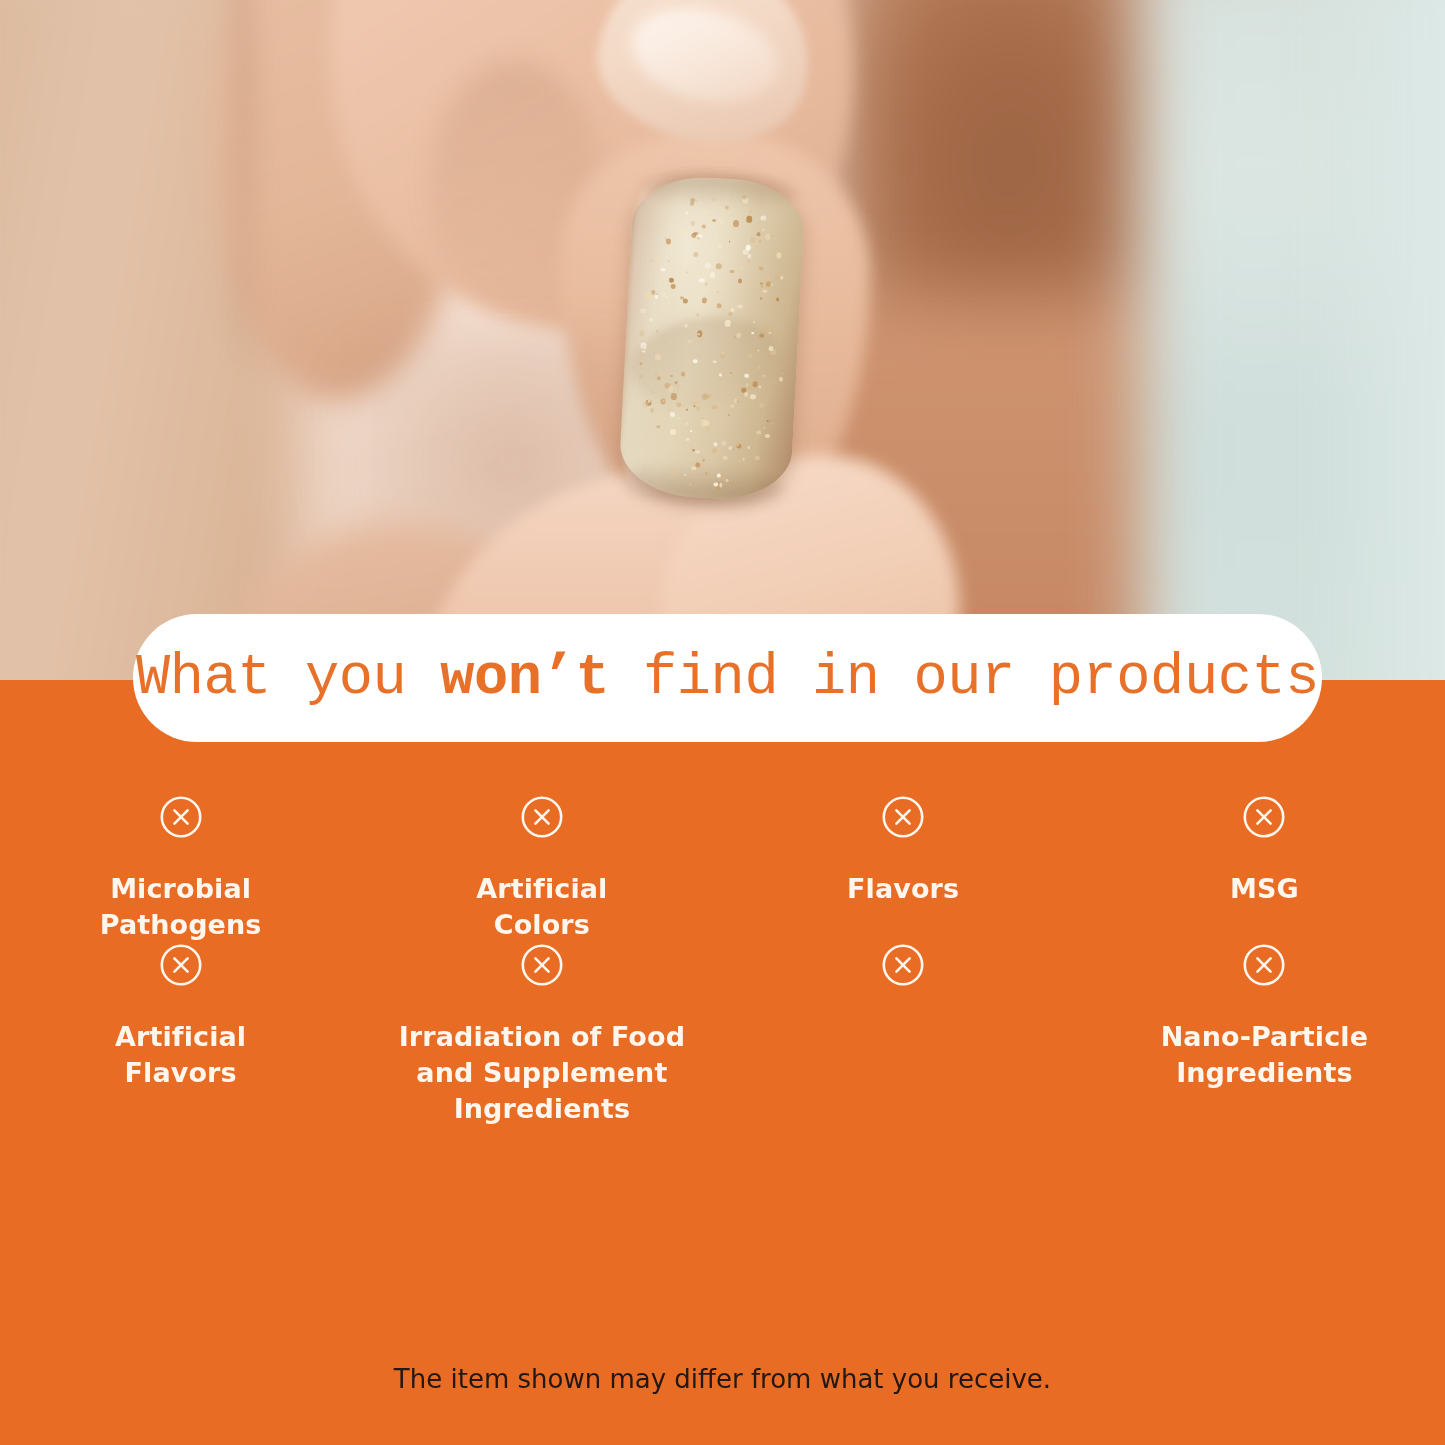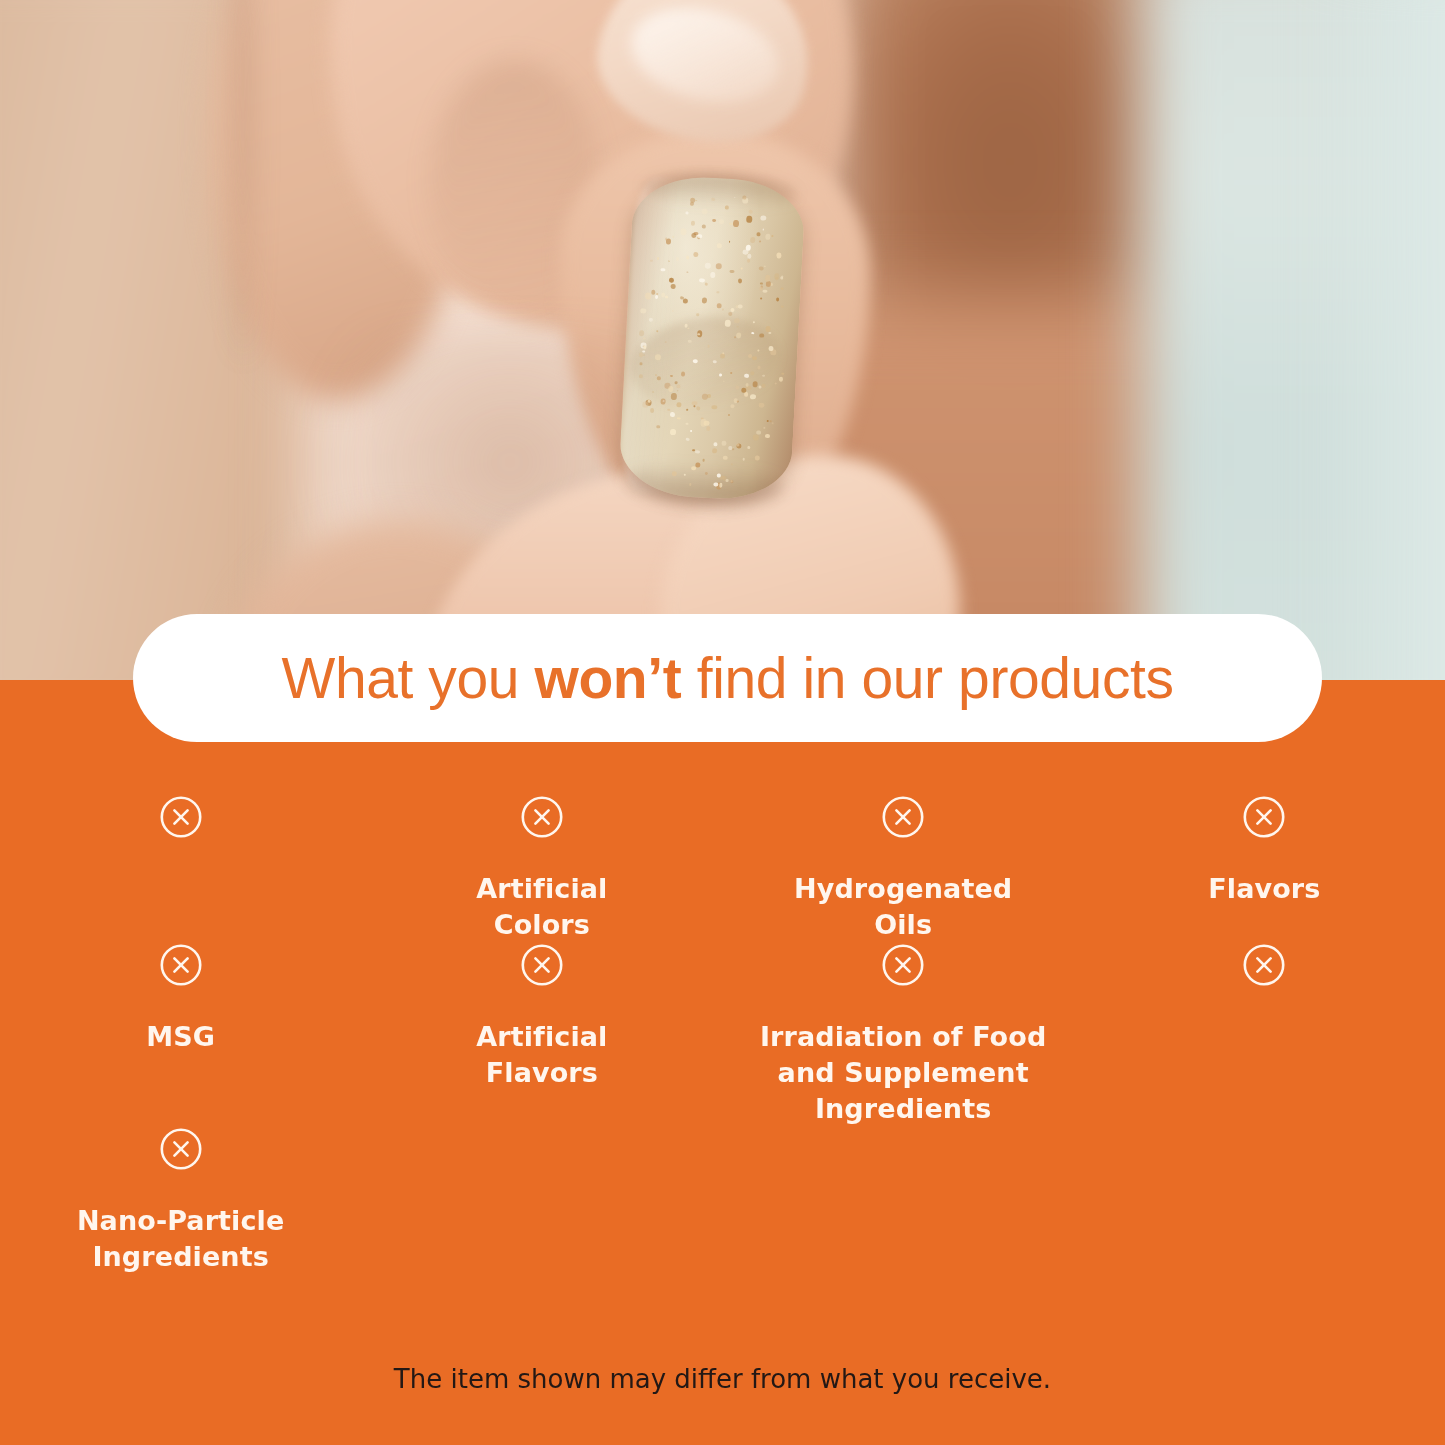--- a/index.html
+++ b/index.html
@@ -213,21 +213,21 @@
     justify-content:center;
     z-index:5;
   }
   .headline {
     color:#E8712A;
     font-size:57px;
     line-height:1;
     font-weight:400;
     letter-spacing:-0.4px;
     white-space:nowrap;
-    font-family:Liberation Sans, sans-serif;
+    font-family:Liberation Mono, monospace;
   }
   .headline b { font-weight:700; }
 
   
   .panel {
     position:absolute;
     left:0; top:680px;
     width:1445px; height:765px;
     background:#E96C25;
     z-index:1;
@@ -560,69 +560,60 @@
 
   <div class="grid" id="grid">
       <div class="cell row1">
         <div class="x-icon">
           <svg viewBox="0 0 44 44" xmlns="http://www.w3.org/2000/svg">
             <circle cx="22" cy="22" r="19.2" fill="none" stroke="#FFF6EE" stroke-width="2.6"></circle>
             <line x1="15.4" y1="15.4" x2="28.6" y2="28.6" stroke="#FFF6EE" stroke-width="2.6" stroke-linecap="round"></line>
             <line x1="28.6" y1="15.4" x2="15.4" y2="28.6" stroke="#FFF6EE" stroke-width="2.6" stroke-linecap="round"></line>
           </svg>
         </div>
+        <div class="item-label">Microbial<br>Pathogens</div>
       </div>
       <div class="cell row1">
         <div class="x-icon">
           <svg viewBox="0 0 44 44" xmlns="http://www.w3.org/2000/svg">
             <circle cx="22" cy="22" r="19.2" fill="none" stroke="#FFF6EE" stroke-width="2.6"></circle>
             <line x1="15.4" y1="15.4" x2="28.6" y2="28.6" stroke="#FFF6EE" stroke-width="2.6" stroke-linecap="round"></line>
             <line x1="28.6" y1="15.4" x2="15.4" y2="28.6" stroke="#FFF6EE" stroke-width="2.6" stroke-linecap="round"></line>
           </svg>
         </div>
         <div class="item-label">Artificial<br>Colors</div>
       </div>
       <div class="cell row1">
         <div class="x-icon">
           <svg viewBox="0 0 44 44" xmlns="http://www.w3.org/2000/svg">
             <circle cx="22" cy="22" r="19.2" fill="none" stroke="#FFF6EE" stroke-width="2.6"></circle>
             <line x1="15.4" y1="15.4" x2="28.6" y2="28.6" stroke="#FFF6EE" stroke-width="2.6" stroke-linecap="round"></line>
             <line x1="28.6" y1="15.4" x2="15.4" y2="28.6" stroke="#FFF6EE" stroke-width="2.6" stroke-linecap="round"></line>
           </svg>
         </div>
-        <div class="item-label">Hydrogenated<br>Oils</div>
+        <div class="item-label">Flavors</div>
       </div>
       <div class="cell row1">
         <div class="x-icon">
           <svg viewBox="0 0 44 44" xmlns="http://www.w3.org/2000/svg">
             <circle cx="22" cy="22" r="19.2" fill="none" stroke="#FFF6EE" stroke-width="2.6"></circle>
             <line x1="15.4" y1="15.4" x2="28.6" y2="28.6" stroke="#FFF6EE" stroke-width="2.6" stroke-linecap="round"></line>
             <line x1="28.6" y1="15.4" x2="15.4" y2="28.6" stroke="#FFF6EE" stroke-width="2.6" stroke-linecap="round"></line>
           </svg>
         </div>
-        <div class="item-label">Flavors</div>
+        <div class="item-label">MSG</div>
       </div>
       <div class="cell row1">
         <div class="x-icon">
           <svg viewBox="0 0 44 44" xmlns="http://www.w3.org/2000/svg">
             <circle cx="22" cy="22" r="19.2" fill="none" stroke="#FFF6EE" stroke-width="2.6"></circle>
             <line x1="15.4" y1="15.4" x2="28.6" y2="28.6" stroke="#FFF6EE" stroke-width="2.6" stroke-linecap="round"></line>
             <line x1="28.6" y1="15.4" x2="15.4" y2="28.6" stroke="#FFF6EE" stroke-width="2.6" stroke-linecap="round"></line>
           </svg>
         </div>
-        <div class="item-label">MSG</div>
-      </div>
-      <div class="cell row1">
-        <div class="x-icon">
-          <svg viewBox="0 0 44 44" xmlns="http://www.w3.org/2000/svg">
-            <circle cx="22" cy="22" r="19.2" fill="none" stroke="#FFF6EE" stroke-width="2.6"></circle>
-            <line x1="15.4" y1="15.4" x2="28.6" y2="28.6" stroke="#FFF6EE" stroke-width="2.6" stroke-linecap="round"></line>
-            <line x1="28.6" y1="15.4" x2="15.4" y2="28.6" stroke="#FFF6EE" stroke-width="2.6" stroke-linecap="round"></line>
-          </svg>
-        </div>
         <div class="item-label">Artificial<br>Flavors</div>
       </div>
       <div class="cell row2">
         <div class="x-icon">
           <svg viewBox="0 0 44 44" xmlns="http://www.w3.org/2000/svg">
             <circle cx="22" cy="22" r="19.2" fill="none" stroke="#FFF6EE" stroke-width="2.6"></circle>
             <line x1="15.4" y1="15.4" x2="28.6" y2="28.6" stroke="#FFF6EE" stroke-width="2.6" stroke-linecap="round"></line>
             <line x1="28.6" y1="15.4" x2="15.4" y2="28.6" stroke="#FFF6EE" stroke-width="2.6" stroke-linecap="round"></line>
           </svg>
         </div>

